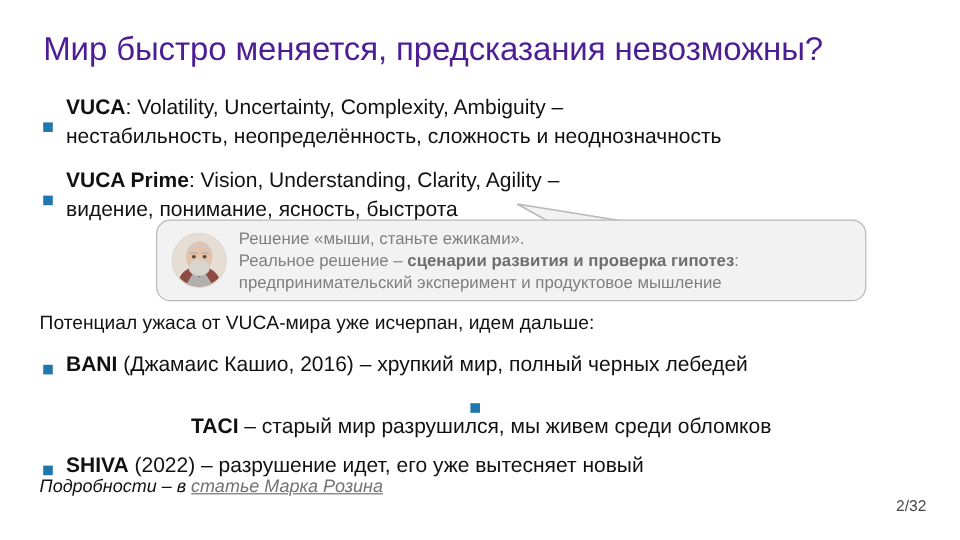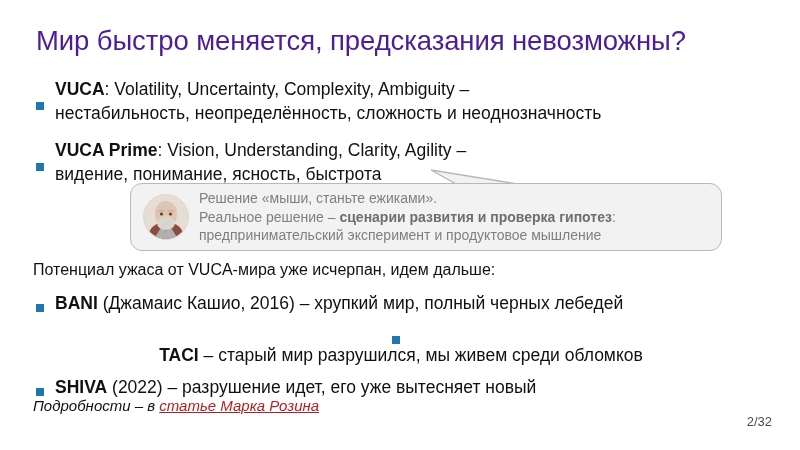--- a/index.html
+++ b/index.html
@@ -121,21 +121,21 @@
   .footer-note {
     position: absolute;
     left: 33px;
     top: 396px;
     font-size: 15px;
     line-height: 20px;
     font-style: italic;
     color: #111111;
   }
   .footer-link {
-    color: #b91c1c;
+    color: #737373;
     text-decoration: underline;
   }
 
   
   .page-num {
     position: absolute;
     right: 28px;
     top: 414px;
     font-size: 13px;
     color: #4a4a4a;

